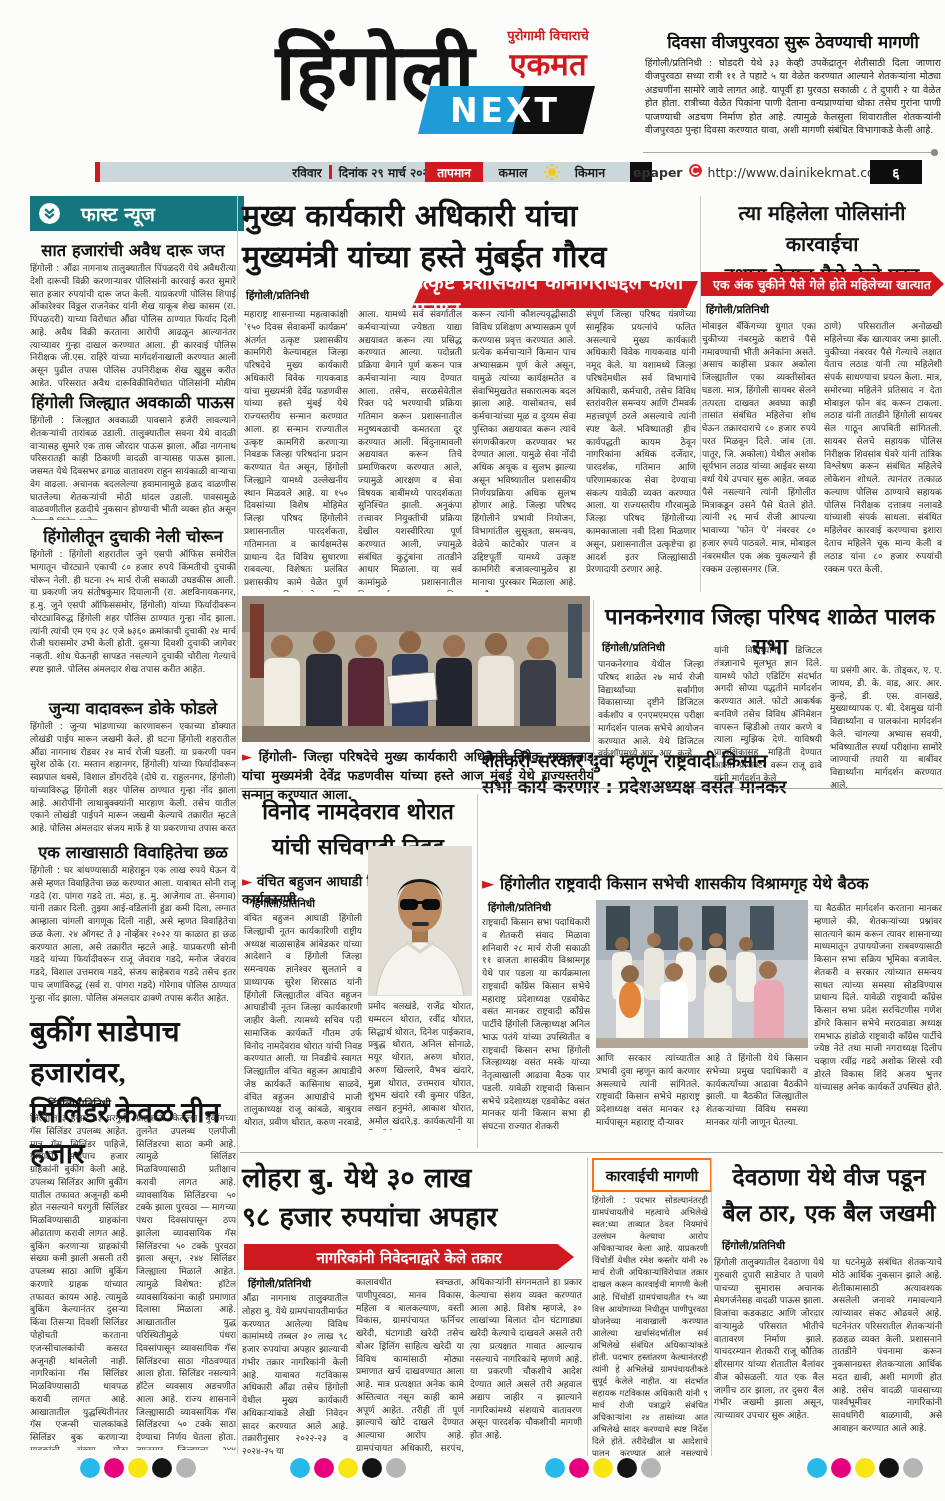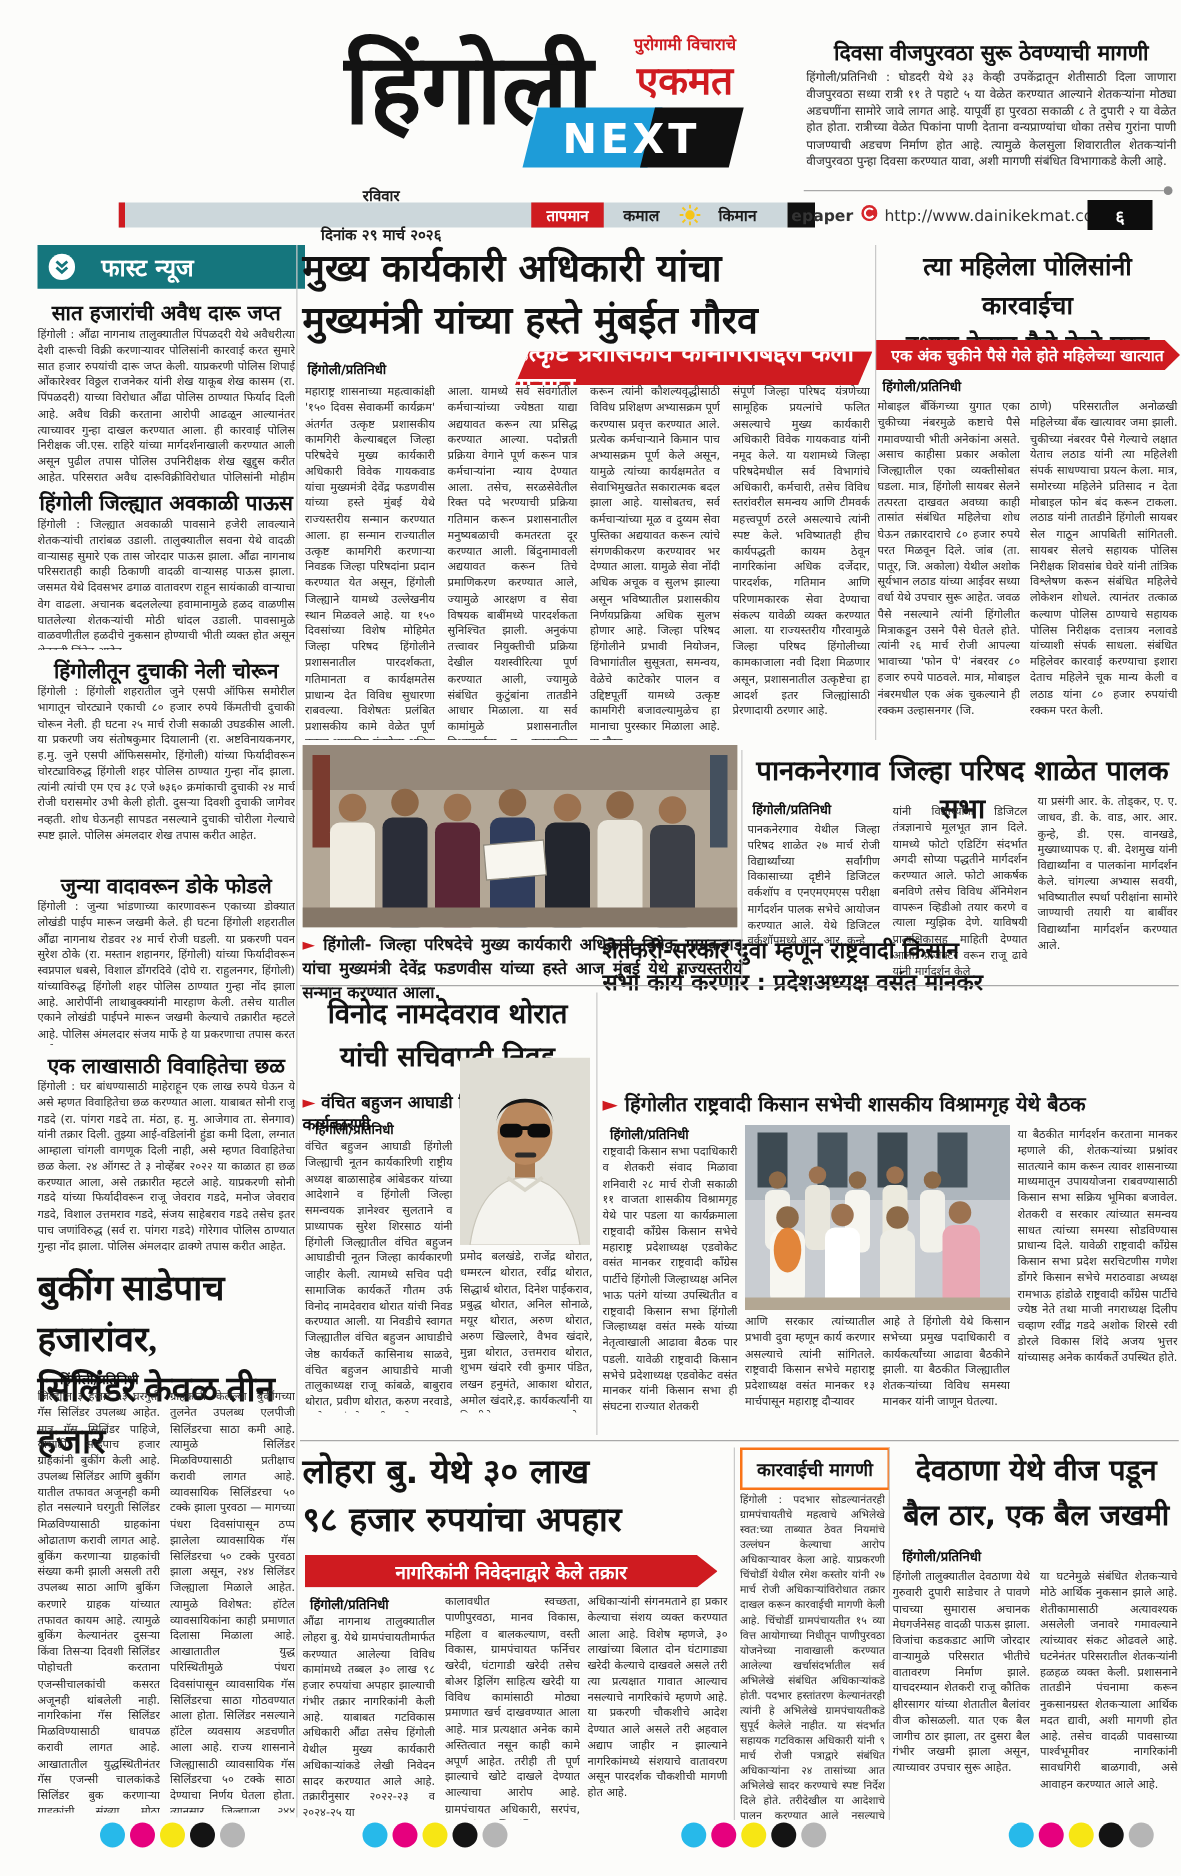--- a/index.html
+++ b/index.html
@@ -44,21 +44,21 @@
     <div class="next-text">NEXT</div>
   </div>
 
   <div class="abs hl ctr" style="left:645px;top:30px;width:296px;font-size:17px;">दिवसा वीजपुरवठा सुरू ठेवण्याची मागणी</div>
   <div class="abs jt" style="left:645px;top:56px;width:296px;height:94px;font-size:9.5px;">हिंगोली/प्रतिनिधी : घोडदरी येथे ३३ केव्ही उपकेंद्रातून शेतीसाठी दिला जाणारा वीजपुरवठा सध्या रात्री ११ ते पहाटे ५ या वेळेत करण्यात आल्याने शेतकऱ्यांना मोठ्या अडचणींना सामोरे जावे लागत आहे. यापूर्वी हा पुरवठा सकाळी ८ ते दुपारी २ या वेळेत होत होता. रात्रीच्या वेळेत पिकांना पाणी देताना वन्यप्राण्यांचा धोका तसेच गुरांना पाणी पाजण्याची अडचण निर्माण होत आहे. त्यामुळे केलसुला शिवारातील शेतकऱ्यांनी वीजपुरवठा पुन्हा दिवसा करण्यात यावा, अशी मागणी संबंधित विभागाकडे केली आहे.</div>
   <div class="abs hline" style="left:643px;top:152px;width:288px;"></div>
   <div class="abs" style="left:931px;top:149px;width:7px;height:7px;border-radius:50%;background:#8b8b8b;"></div>
 
   <div class="abs datebar" style="left:95px;top:162px;width:535px;height:20px;">
     <div style="position:absolute;left:0;top:0;width:5px;height:20px;background:#cf1b20;"></div>
-    <div style="position:absolute;left:80px;top:0;width:260px;height:20px;display:flex;align-items:center;justify-content:center;gap:7px;font-size:12px;font-weight:700;color:#1c1c1c;flex-direction:column;">
+    <div style="position:absolute;left:80px;top:0;width:260px;height:20px;display:flex;align-items:center;justify-content:flex-end;gap:7px;font-size:12px;font-weight:700;color:#1c1c1c;">
       <span>रविवार</span>
       <span style="width:3px;height:14px;background:#cf1b20;display:inline-block;"></span>
       <span>दिनांक २९ मार्च २०२६</span>
     </div>
     <div class="tag" style="position:absolute;left:330px;top:0;width:58px;height:20px;background:#cf1b20;color:#fff;font-size:12px;">तापमान</div>
     <div class="tag" style="position:absolute;left:394px;top:0;width:48px;height:20px;font-size:12.5px;color:#1c1c1c;">कमाल</div>
     <span class="abs" style="left:448px;top:1px;">
       <svg width="18" height="18" viewBox="0 0 24 24">
           <circle cx="12" cy="12" r="5" fill="#f5c518"></circle>
           <g stroke="#f5c518" stroke-width="2">
@@ -166,21 +166,21 @@
     <span>एक अंक चुकीने पैसे गेले होते महिलेच्या खात्यात</span>
   </div>
   <div class="abs by" style="left:706px;top:302px;">हिंगोली/प्रतिनिधी</div>
   <div class="abs jt" style="left:702px;top:320px;width:114px;height:276px;">मोबाइल बँकिंगच्या युगात एका चुकीच्या नंबरमुळे कष्टाचे पैसे गमावण्याची भीती अनेकांना असते. असाच काहीसा प्रकार अकोला जिल्ह्यातील एका व्यक्तीसोबत घडला. मात्र, हिंगोली सायबर सेलने तत्परता दाखवत अवघ्या काही तासांत संबंधित महिलेचा शोध घेऊन तक्रारदाराचे ८० हजार रुपये परत मिळवून दिले. जांब (ता. पातूर, जि. अकोला) येथील अशोक सूर्यभान लठाड यांच्या आईवर सध्या वर्धा येथे उपचार सुरू आहेत. जवळ पैसे नसल्याने त्यांनी हिंगोलीत मित्राकडून उसने पैसे घेतले होते. त्यांनी २६ मार्च रोजी आपल्या भावाच्या 'फोन पे' नंबरवर ८० हजार रुपये पाठवले. मात्र, मोबाइल नंबरमधील एक अंक चुकल्याने ही रक्कम उल्हासनगर (जि.</div>
   <div class="abs jt" style="left:824px;top:320px;width:118px;height:276px;">ठाणे) परिसरातील अनोळखी महिलेच्या बँक खात्यावर जमा झाली. चुकीच्या नंबरवर पैसे गेल्याचे लक्षात येताच लठाड यांनी त्या महिलेशी संपर्क साधण्याचा प्रयत्न केला. मात्र, समोरच्या महिलेने प्रतिसाद न देता मोबाइल फोन बंद करून टाकला. लठाड यांनी तातडीने हिंगोली सायबर सेल गाठून आपबिती सांगितली. सायबर सेलचे सहायक पोलिस निरीक्षक शिवसांब घेवरे यांनी तांत्रिक विश्लेषण करून संबंधित महिलेचे लोकेशन शोधले. त्यानंतर तत्काळ कल्याण पोलिस ठाण्याचे सहायक पोलिस निरीक्षक दत्तात्रय नलावडे यांच्याशी संपर्क साधला. संबंधित महिलेवर कारवाई करण्याचा इशारा देताच महिलेने चूक मान्य केली व लठाड यांना ८० हजार रुपयांची रक्कम परत केली.</div>
 
   <div class="abs hl ctr" style="left:596px;top:600px;width:348px;font-size:22px;">पानकनेरगाव जिल्हा परिषद शाळेत पालक सभा</div>
   <div class="abs by" style="left:602px;top:640px;">हिंगोली/प्रतिनिधी</div>
   <div class="abs jt" style="left:598px;top:658px;width:106px;height:126px;">पानकनेरगाव येथील जिल्हा परिषद शाळेत २७ मार्च रोजी विद्यार्थ्यांच्या सर्वांगीण विकासाच्या दृष्टीने डिजिटल वर्कशॉप व एनएमएमएस परीक्षा मार्गदर्शन पालक सभेचे आयोजन करण्यात आले. येथे डिजिटल वर्कशॉपमध्ये आर. आर. कुन्हे</div>
   <div class="abs jt" style="left:714px;top:644px;width:108px;height:140px;">यांनी विद्यार्थ्यांना डिजिटल तंत्रज्ञानाचे मूलभूत ज्ञान दिले. यामध्ये फोटो एडिटिंग संदर्भात अगदी सोप्या पद्धतीने मार्गदर्शन करण्यात आले. फोटो आकर्षक बनविणे तसेच विविध ॲनिमेशन वापरून व्हिडीओ तयार करणे व त्याला म्युझिक देणे. याविषयी प्रात्यक्षिकासह माहिती देण्यात आली. प्रोजेक्टर वरून राजू ढावे यांनी मार्गदर्शन केले</div>
-  <div class="abs jt" style="left:830px;top:636px;width:112px;height:140px;">या प्रसंगी आर. के. तोड्कर, ए. ए. जाधव, डी. के. वाड, आर. आर. कुन्हे, डी. एस. वानखडे, मुख्याध्यापक ए. बी. देशमुख यांनी विद्यार्थ्यांना व पालकांना मार्गदर्शन केले. चांगल्या अभ्यास सवयी, भविष्यातील स्पर्धा परीक्षांना सामोरे जाण्याची तयारी या बाबींवर विद्यार्थ्यांना मार्गदर्शन करण्यात आले.</div>
+  <div class="abs jt" style="left:830px;top:664px;width:112px;height:140px;">या प्रसंगी आर. के. तोड्कर, ए. ए. जाधव, डी. के. वाड, आर. आर. कुन्हे, डी. एस. वानखडे, मुख्याध्यापक ए. बी. देशमुख यांनी विद्यार्थ्यांना व पालकांना मार्गदर्शन केले. चांगल्या अभ्यास सवयी, भविष्यातील स्पर्धा परीक्षांना सामोरे जाण्याची तयारी या बाबींवर विद्यार्थ्यांना मार्गदर्शन करण्यात आले.</div>
 
   <div class="abs hl ctr pre" style="left:248px;top:794px;width:220px;font-size:22px;line-height:1.6;">विनोद नामदेवराव थोरात
 यांची सचिवपदी निवड</div>
   <div class="abs" style="left:242px;top:872px;width:232px;font-size:13.5px;font-weight:700;color:#141414;">
     <span class="red">►</span>
     <span>वंचित बहुजन आघाडी हिंगोली जिल्हा कार्यकारणी</span>
   </div>
   <div class="abs by" style="left:252px;top:896px;">हिंगोली/प्रतिनिधी</div>
   <div class="abs jt" style="left:244px;top:912px;width:118px;height:218px;">वंचित बहुजन आघाडी हिंगोली जिल्ह्याची नूतन कार्यकारिणी राष्ट्रीय अध्यक्ष बाळासाहेब आंबेडकर यांच्या आदेशाने व हिंगोली जिल्हा समन्वयक ज्ञानेश्वर सुलताने व प्राध्यापक सुरेश शिरसाठ यांनी हिंगोली जिल्ह्यातील वंचित बहुजन आघाडीची नूतन जिल्हा कार्यकारणी जाहीर केली. त्यामध्ये सचिव पदी सामाजिक कार्यकर्ते गौतम उर्फ विनोद नामदेवराव थोरात यांची निवड करण्यात आली. या निवडीचे स्वागत जिल्ह्यातील वंचित बहुजन आघाडीचे जेष्ठ कार्यकर्ते कासिनाथ साळवे, वंचित बहुजन आघाडीचे माजी तालुकाध्यक्ष राजू कांबळे, बाबुराव थोरात, प्रवीण थोरात, करुण नरवाडे, अमोल खंदारे, प्रदीप थोरात, बाळू पाईकराव,</div>
   <div class="abs" style="left:368px;top:846px;width:104px;height:150px;">

